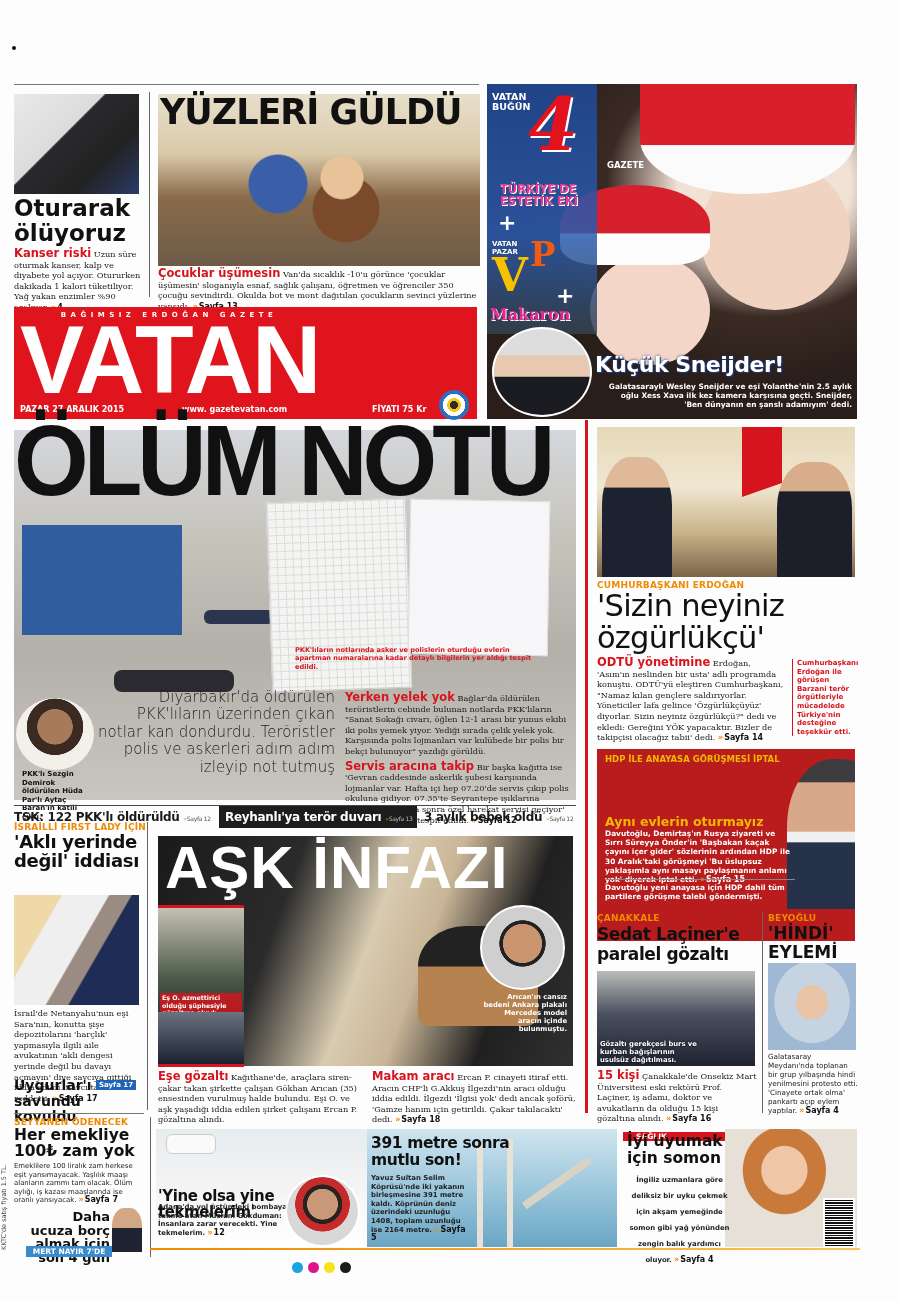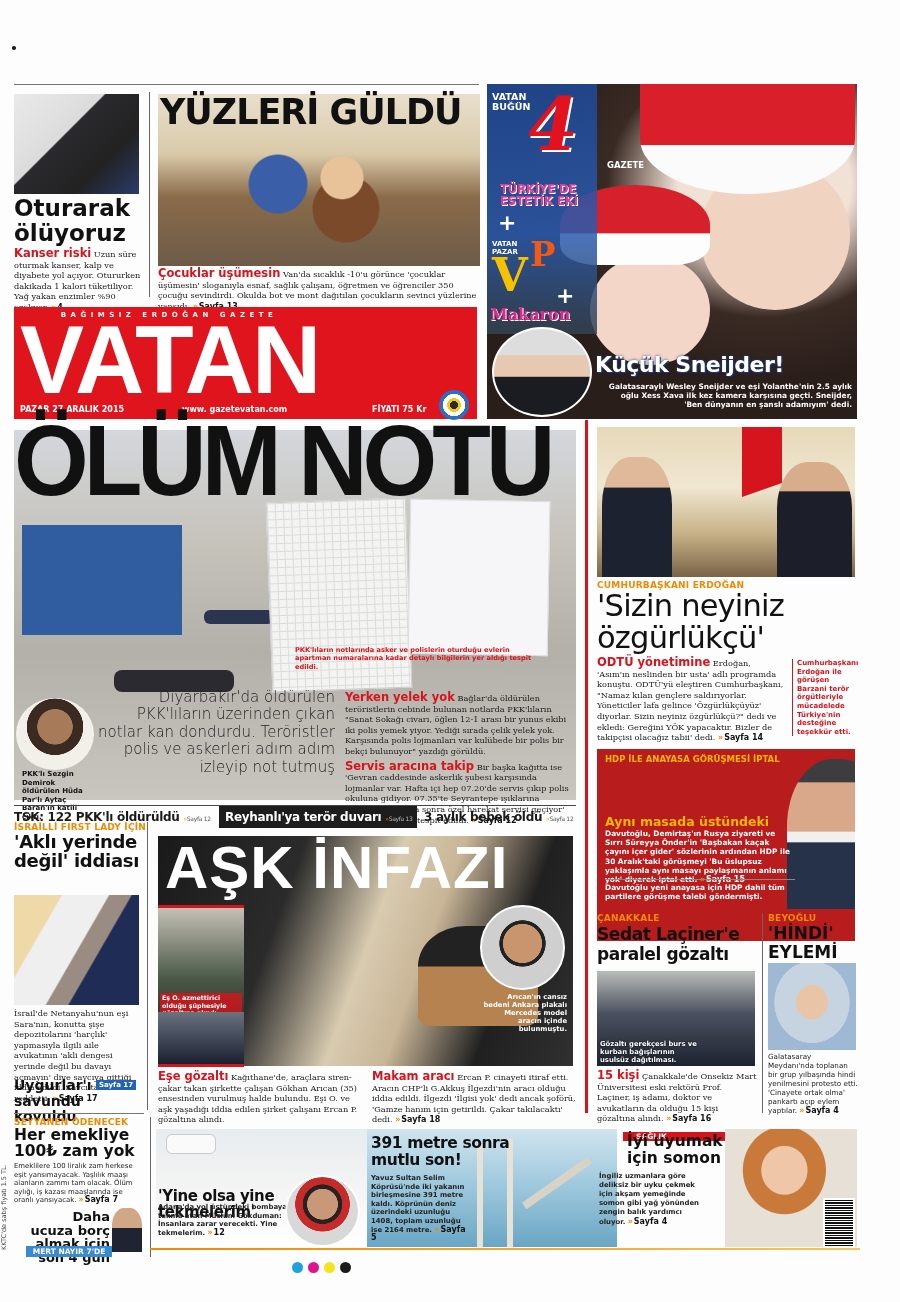--- a/index.html
+++ b/index.html
@@ -152,21 +152,21 @@
   .guncel-photo { left: 156px; top: 1129px; width: 211px; height: 118px; background: linear-gradient(180deg,#e7ecef 0%,#f3f3f3 45%,#fff 100%); }
   .yine { left: 158px; top: 1170px; font-weight: bold; font-size: 15px; line-height: 16px; color: #111; letter-spacing: -0.4px; }
   .yine-txt { left: 158px; top: 1203px; width: 130px; font-size: 6.9px; line-height: 8.6px; font-weight: bold; color: #222; }
   .muslum { left: 285px; top: 1175px; width: 75px; height: 72px; border-radius: 50%; border: 2px solid #fff; background: radial-gradient(circle at 50% 40%,#c89878 0 28%,#2a2220 29% 36%,#c62a2a 37% 50%,#d8d8d8 51%); }
   .bridge-photo { left: 367px; top: 1129px; width: 250px; height: 118px; background: linear-gradient(180deg,#cfe4ef 0%,#9cc7dc 50%,#6aa6c4 100%); }
   .pylon { width: 6px; background: #e7e2d8; }
   .metre { left: 371px; top: 1135px; font-weight: bold; font-size: 15.5px; line-height: 17px; color: #111; letter-spacing: -0.4px; }
   .metre-txt { left: 371px; top: 1174px; width: 100px; font-size: 6.9px; line-height: 8.6px; font-weight: bold; color: #222; }
   .somon-photo { left: 725px; top: 1129px; width: 132px; height: 118px; background: radial-gradient(ellipse at 45% 35%,#efc6a8 0 22%,#c97a3a 23% 40%,#e7e0d6 41%); }
   .iyi { left: 627px; top: 1133px; font-weight: bold; font-size: 15.5px; line-height: 16.5px; color: #111; }
-  .iyi-txt { left: 599px; top: 1172px; width: 105px; font-size: 6.9px; line-height: 9px; font-weight: bold; color: #222; }
+  .iyi-txt { left: 627px; top: 1172px; width: 105px; font-size: 6.9px; line-height: 16px; font-weight: bold; color: #222; text-align: center; }
   .barcode { left: 823px; top: 1198px; width: 32px; height: 50px; background: repeating-linear-gradient(180deg,#111 0 1px,#fff 1px 2px,#111 2px 4px,#fff 4px 5px); border: 2px solid #fff; }
   .bottom-line { left: 150px; top: 1248px; width: 710px; height: 2px; background: linear-gradient(90deg,#f08a00,#f7c55a); }
 
   .cmyk { top: 1262px; width: 11px; height: 11px; border-radius: 50%; }
 </style>
 </head>
 <body>
 
 <div class="abs dot-mark"></div>
 <div class="abs rule" style="left:14px;top:84px;width:465px;"></div>
@@ -272,21 +272,21 @@
 <div class="abs body-txt erd-text">
   <span class="lead">ODTÜ yönetimine</span>
   <span>Erdoğan, 'Asım'ın neslinden bir usta' adlı programda konuştu. ODTÜ'yü eleştiren Cumhurbaşkanı, "Namaz kılan gençlere saldırıyorlar. Yöneticiler lafa gelince 'Özgürlükçüyüz' diyorlar. Sizin neyiniz özgürlükçü?" dedi ve ekledi: Gereğini YÖK yapacaktır. Bizler de takipçisi olacağız tabii' dedi.</span>
   <span class="ref">Sayfa 14</span>
 </div>
 <div class="abs erd-side djs">Cumhurbaşkanı Erdoğan ile görüşen Barzani terör örgütleriyle mücadelede Türkiye'nin desteğine teşekkür etti.</div>
 
 <div class="abs kacak-box">
   <div class="abs davutoglu"></div>
   <div class="abs kacak-k djs">HDP İLE ANAYASA GÖRÜŞMESİ İPTAL</div>
-  <div class="abs kacak-sub djs">Aynı masada üstündeki</div>
+  <div class="abs kacak-sub djs">Aynı evlerin oturmayız</div>
   <div class="abs kacak-txt djs">
     <span>Davutoğlu, Demirtaş'ın Rusya ziyareti ve Sırrı Süreyya Önder'in 'Başbakan kaçak çayını içer gider' sözlerinin ardından HDP ile 30 Aralık'taki görüşmeyi 'Bu üslupsuz yaklaşımla aynı masayı paylaşmanın anlamı yok' diyerek iptal etti.</span>
     <span class="ref" style="color:#fff;">Sayfa 15</span>
   </div>
   <div class="abs kacak-note djs">Davutoğlu yeni anayasa için HDP dahil tüm partilere görüşme talebi göndermişti.</div>
 </div>
 
 <div class="abs kicker canakkale-k">ÇANAKKALE</div>
 <div class="abs sedat" style="width:165px;">Sedat Laçiner'e paralel gözaltı</div>
 <div class="abs photo sedat-photo"></div>

